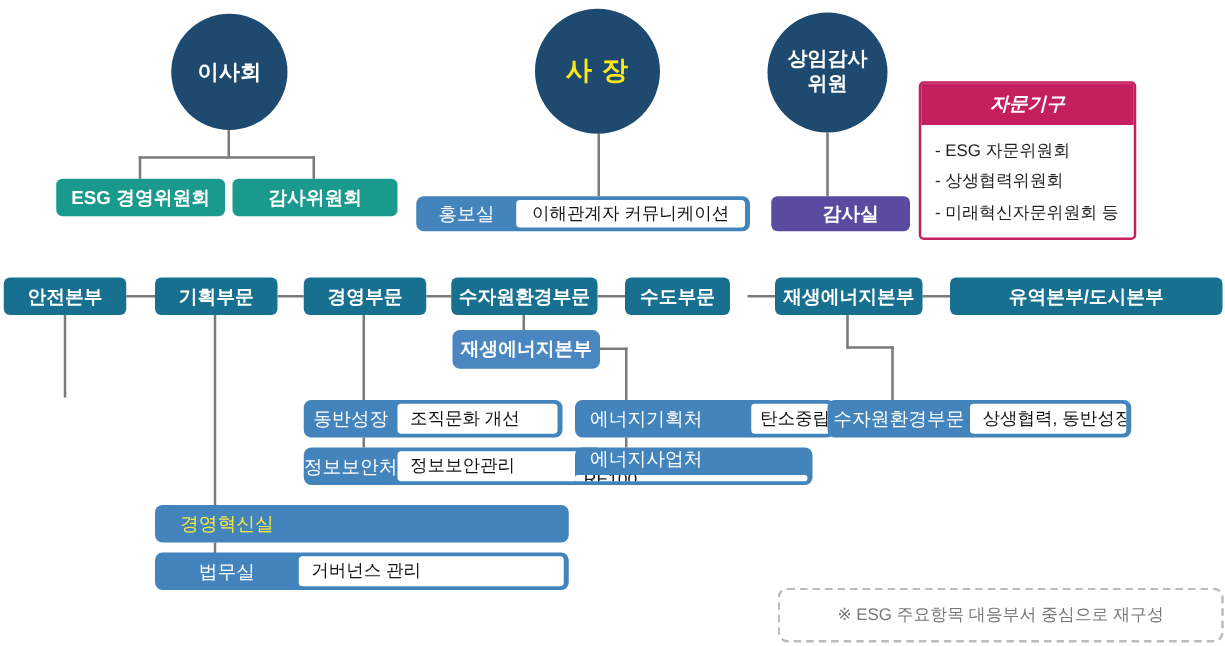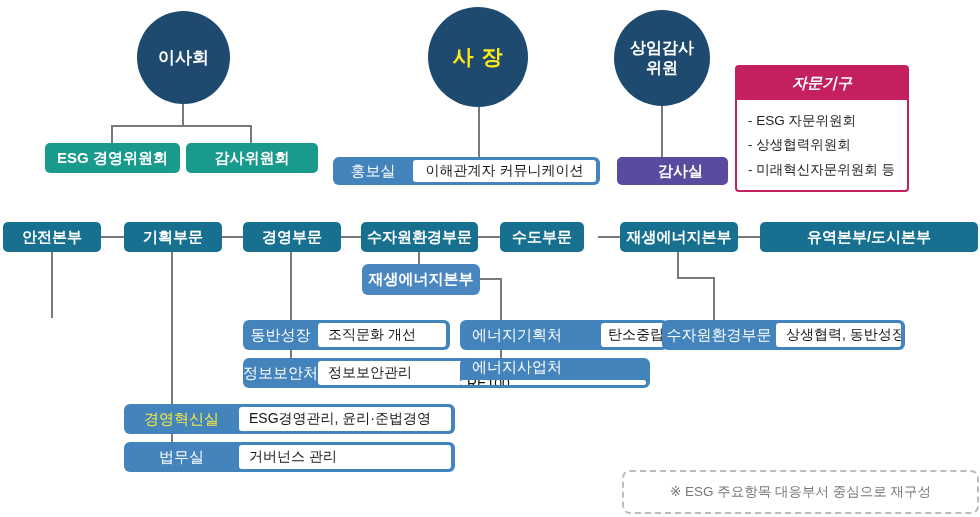--- a/index.html
+++ b/index.html
@@ -143,21 +143,20 @@
   <div class="row" style="left:460px;top:358px;width:190px;height:30px;flex-direction:column;">
     <div class="lbl" style="width:114px;">에너지사업처</div>
     <div class="ins" style="padding-left:7px;">RE100</div>
   </div>
   <div class="row" style="left:662px;top:320px;width:243px;height:30px;">
     <div class="lbl" style="width:114px;">수자원환경부문</div>
     <div class="ins">상생협력, 동반성장</div>
   </div>
   <div class="row" style="left:124px;top:404px;width:331px;height:30px;">
     <div class="lbl yellow" style="width:115px;">경영혁신실</div>
-    <div class="ins">ESG경영관리, 윤리·준법경영</div>
   </div>
   <div class="row" style="left:124px;top:442px;width:331px;height:30px;">
     <div class="lbl" style="width:115px;">법무실</div>
     <div class="ins">거버넌스 관리</div>
   </div>
 
   <div class="note" style="left:622px;top:470px;width:353px;height:40px;">
     <span>※ ESG 주요항목 대응부서 중심으로 재구성</span>
   </div>
 

